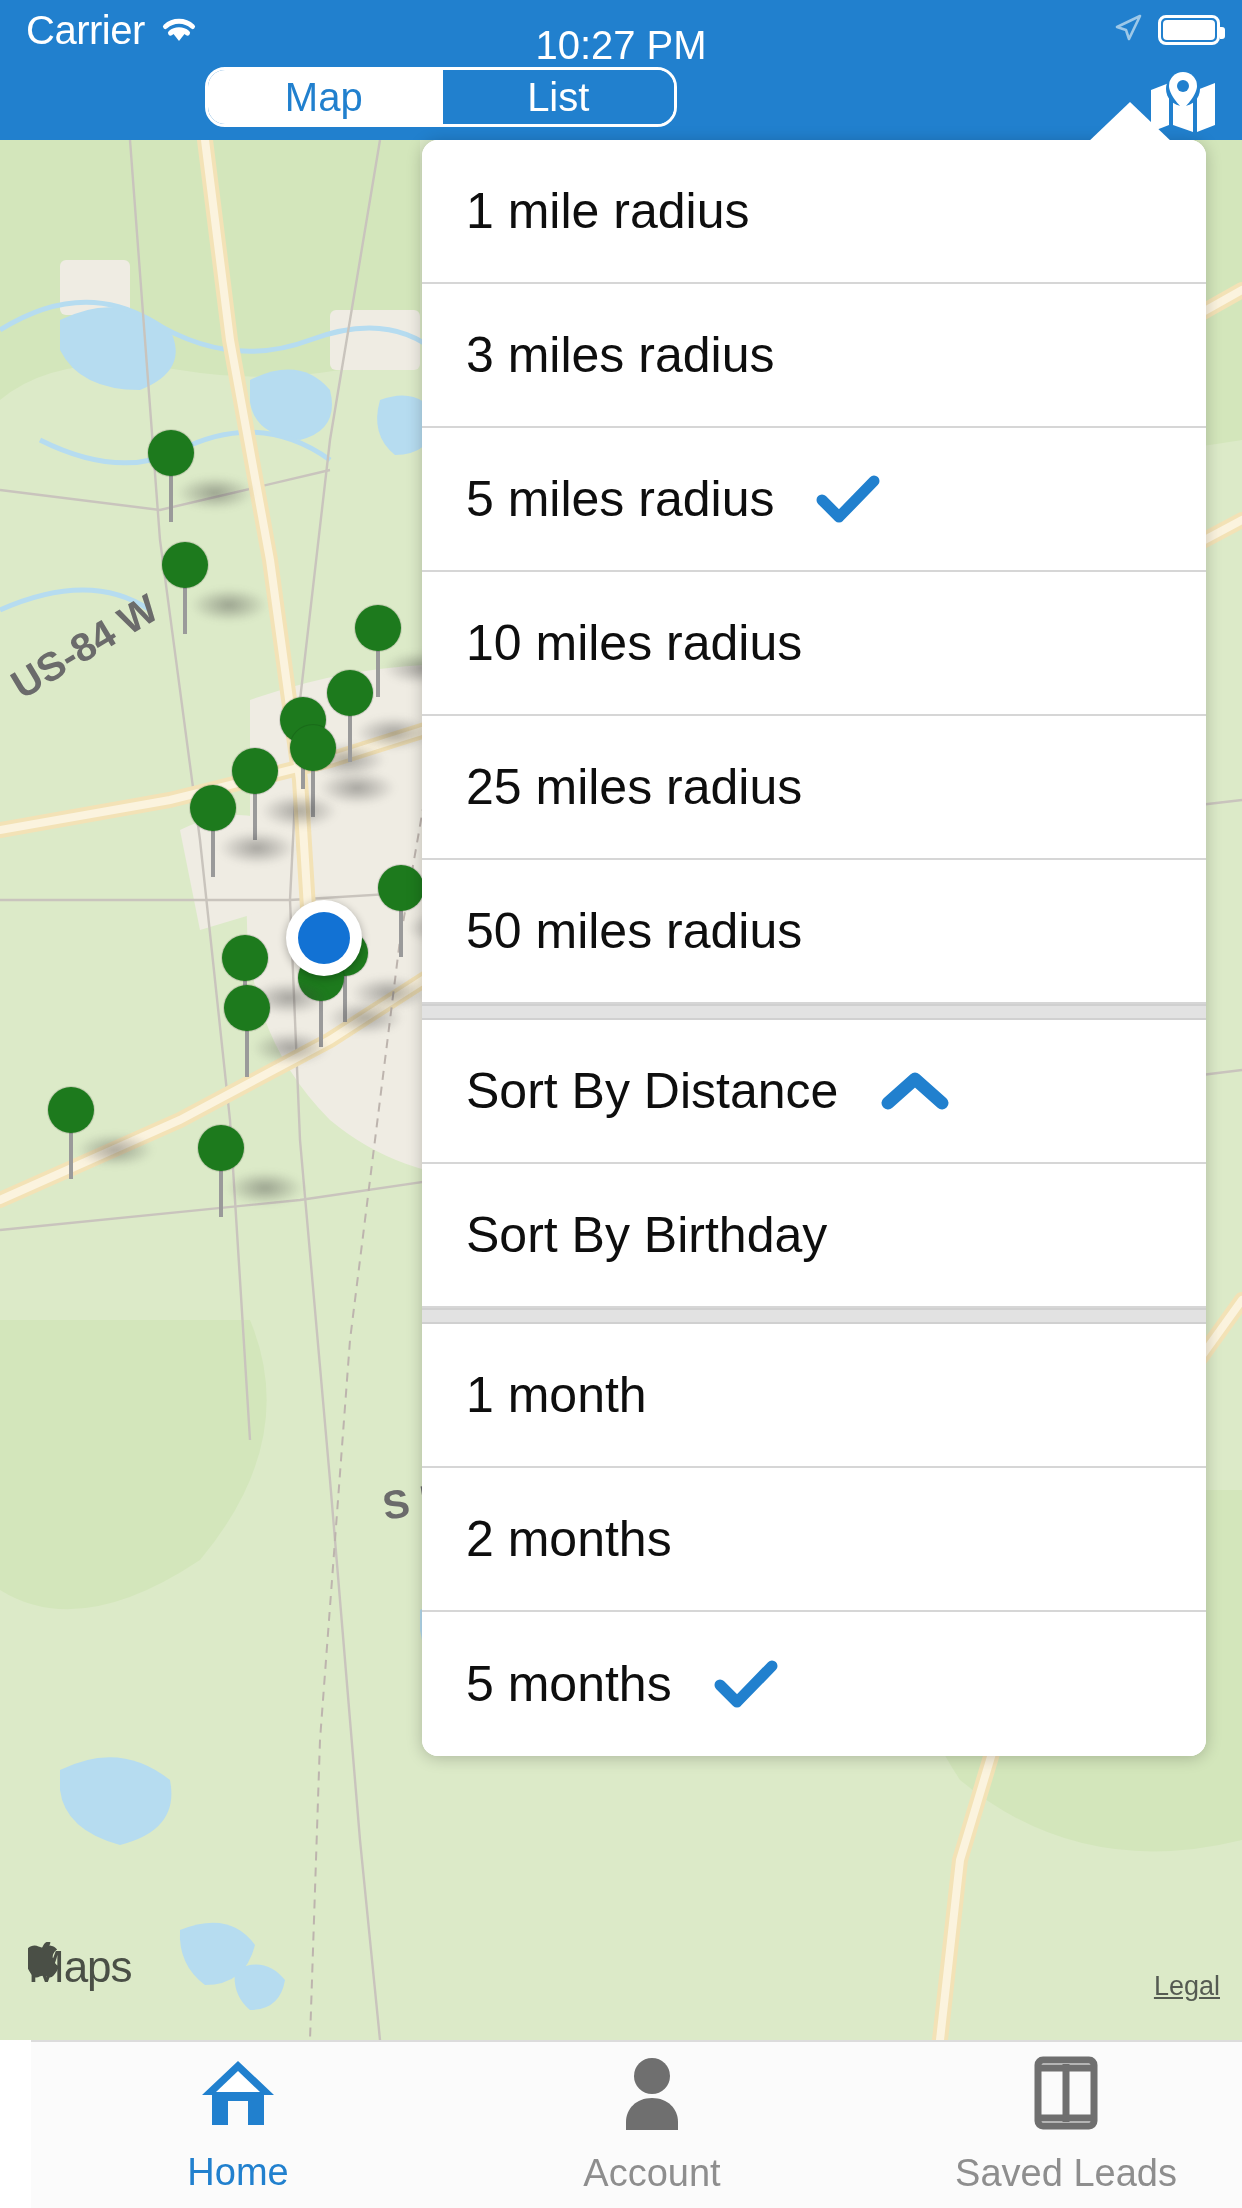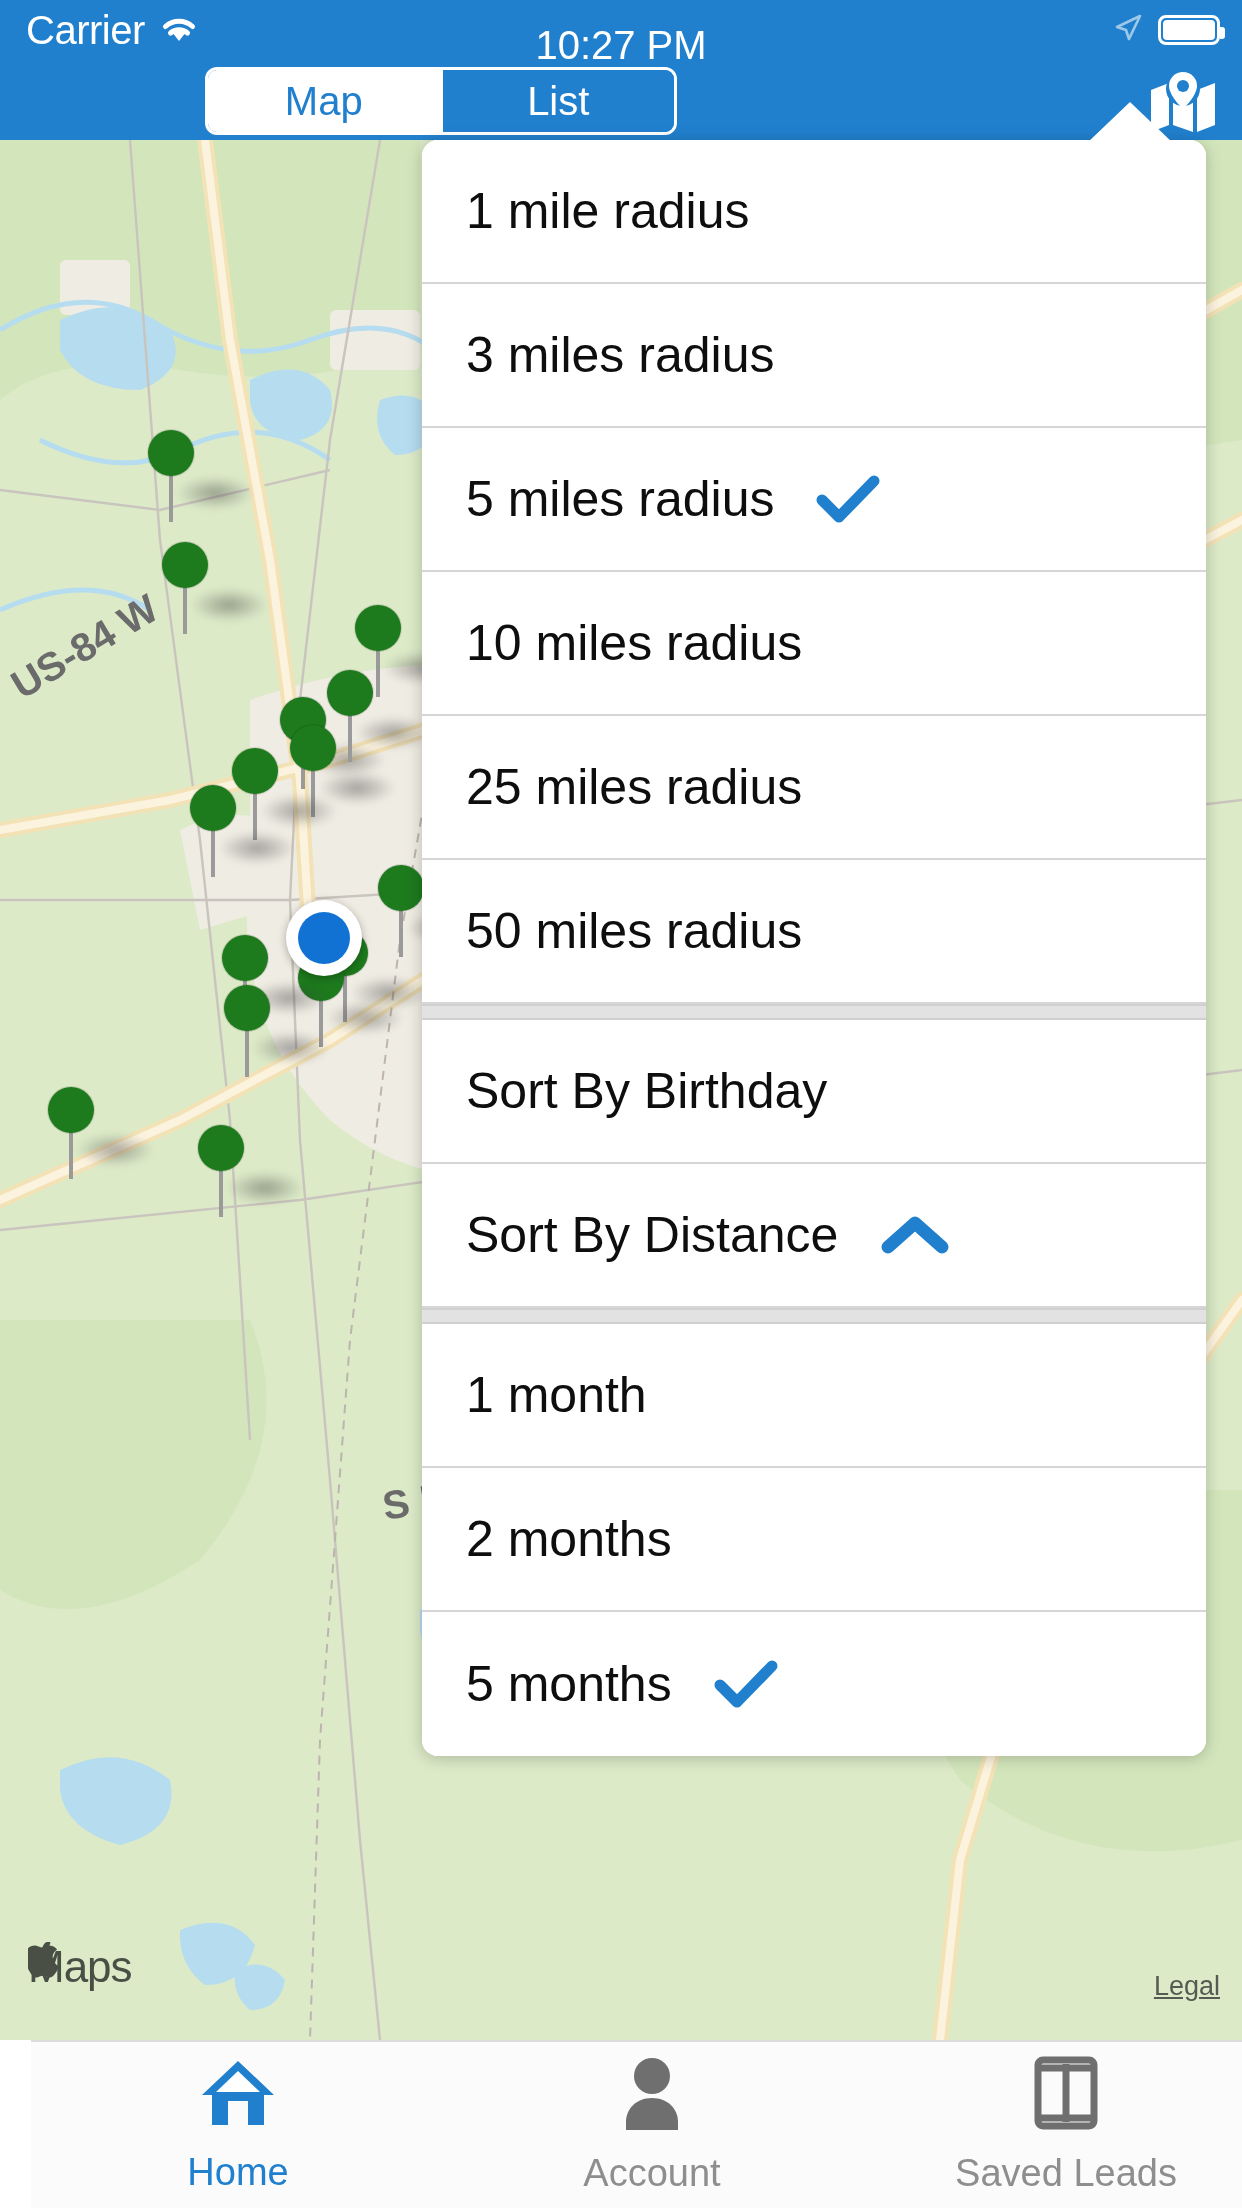--- a/index.html
+++ b/index.html
@@ -36,22 +36,22 @@
     background:#fff; border-radius:0 3px 3px 0;
   }
   .battery i{ position:absolute; left:2px; top:2px; bottom:2px; right:2px; background:#fff; border-radius:4px;}
 
   
   .nav-bar{
     position:absolute; left:0; top:60px; width:1242px; height:80px;
     background:#2180ce;
   }
   .segmented{
-    position:absolute; left:205px; top:7px; width:472px; height:68px;
-    border:3px solid #ffffff; border-radius:12px; overflow:hidden;
+    position:absolute; left:205px; top:7px; width:472px; height:60px;
+    border:3px solid #ffffff; border-radius:20px; overflow:hidden;
     display:flex;
   }
   .seg{
     flex:1; display:flex; align-items:center; justify-content:center;
     font-size:40px; font-weight:400; cursor:pointer;
   }
   .seg.active{ background:#ffffff; color:#2180ce; }
   .seg.inactive{ background:#2180ce; color:#ffffff; border-left:3px solid #ffffff;}
 
   .map-type-btn{
@@ -381,29 +381,29 @@
     <div class="menu-item">
       <span class="label">25 miles radius</span>
     </div>
     <div class="menu-item">
       <span class="label">50 miles radius</span>
     </div>
 
     <div class="separator"></div>
 
     <div class="menu-item">
-      <span class="label">Sort By Birthday</span>
-    </div>
-    <div class="menu-item">
       <span class="label">Sort By Distance</span>
       <span class="mark">
         <svg width="70" height="44" viewBox="0 0 70 44">
           <path d="M8 34 L35 10 L62 34" stroke="#2180ce" stroke-width="13" fill="none" stroke-linecap="round" stroke-linejoin="round"></path>
         </svg>
       </span>
+    </div>
+    <div class="menu-item">
+      <span class="label">Sort By Birthday</span>
     </div>
 
     <div class="separator"></div>
 
     <div class="menu-item">
       <span class="label">1 month</span>
     </div>
     <div class="menu-item">
       <span class="label">2 months</span>
     </div>

